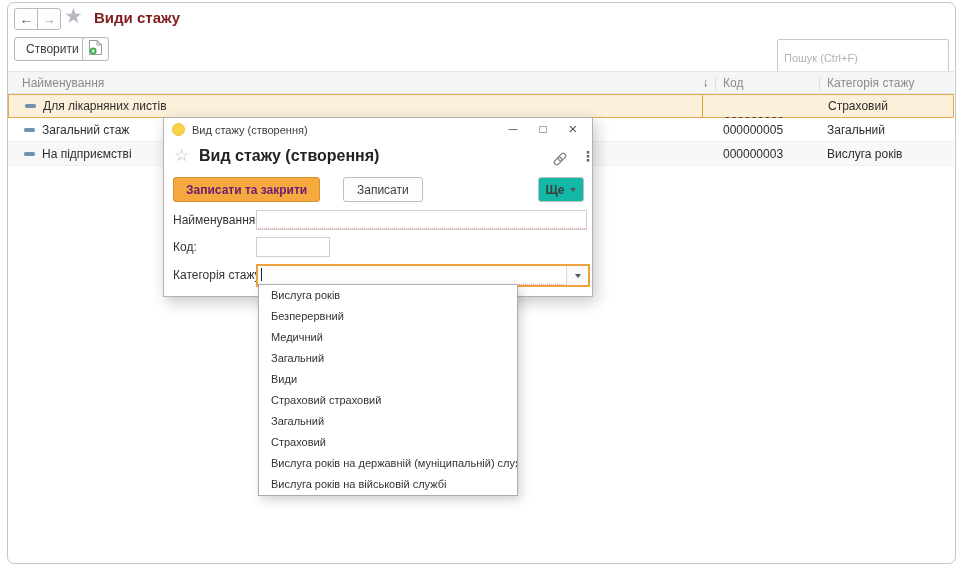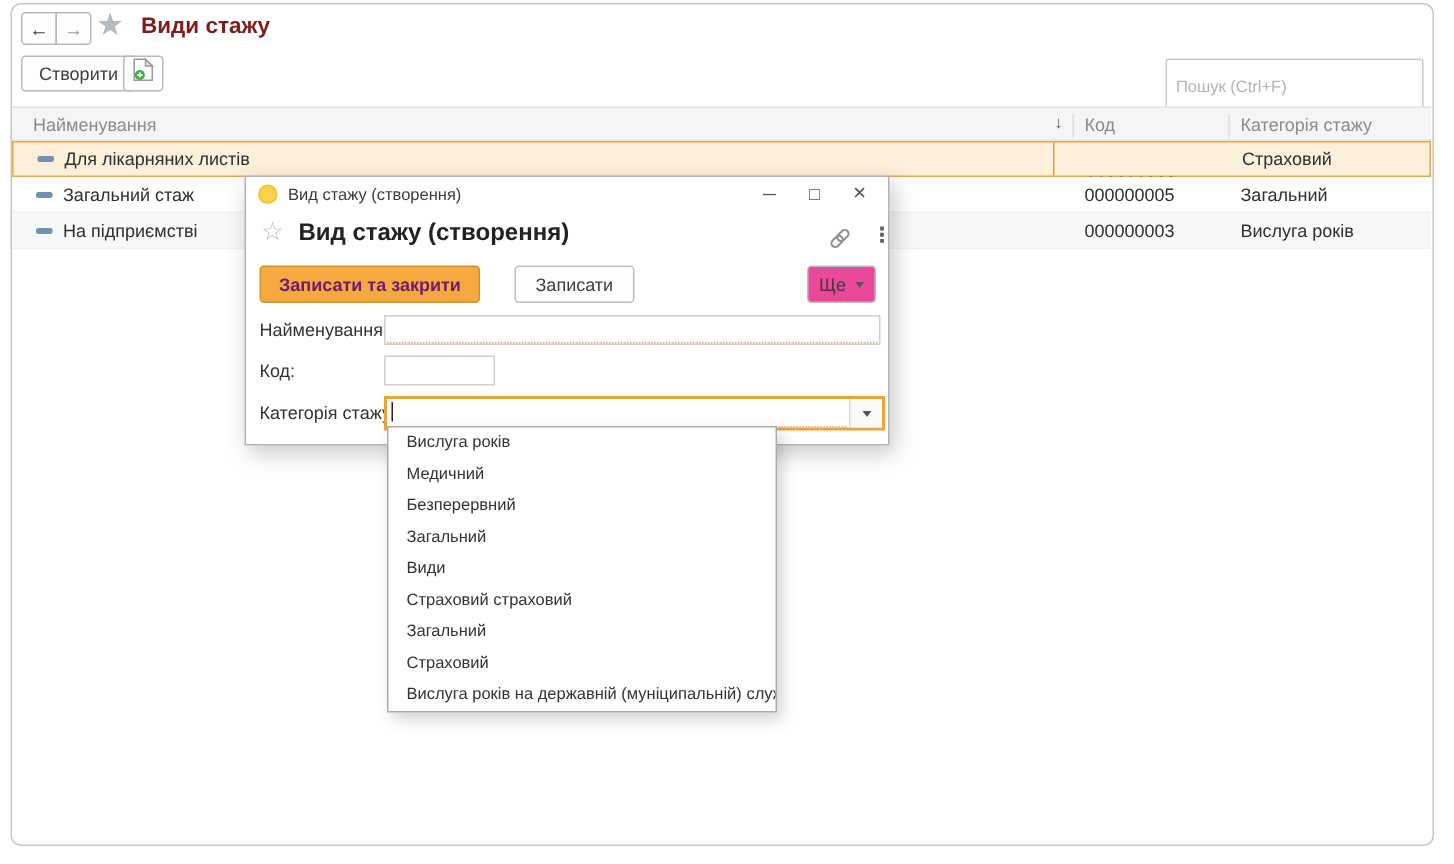--- a/index.html
+++ b/index.html
@@ -74,21 +74,21 @@
   .dlg-heading { left:35px; top:29px; font-size:16px; font-weight:bold; color:#222; }
   .dlg-link { left:388px; top:33px; cursor:pointer; }
   .dlg-dots { left:417px; top:30px; font-size:14px; color:#5f5f5f; font-weight:bold; cursor:pointer; }
 
   .dlg-btn { position:absolute; top:59px; height:25px; display:flex; align-items:center;
              justify-content:center; border-radius:3px; font-size:12px; box-sizing:border-box;
              cursor:pointer; }
   #btn-saveclose { left:9px; padding:0 12px; background:#f5a93e; border:1px solid #d3912c;
                    font-weight:bold; color:#701a75; }
   #btn-save { left:141px; padding:0 13px; background:#fdfdfd; border:1px solid #bdbdbd; color:#3d3d3d;margin-left:38px; }
-  #btn-more { right:8px; width:46px; background:#ec4899; border:1px solid #bdbdbd; color:#3d3d3d; gap:6px; }
+  #btn-more { right:8px; width:46px; background:#14b8a6; border:1px solid #bdbdbd; color:#3d3d3d; gap:6px;font-weight:bold; }
   .tri-down { width:0; height:0; border-left:3.5px solid transparent; border-right:3.5px solid transparent;
               border-top:4px solid #555; }
 
   .f-label { position:absolute; left:9px; font-size:12px; color:#333; }
   .f-input { position:absolute; height:20px; border:1px solid #cfcfcf; box-sizing:border-box;
              font-family:inherit; font-size:12px; padding:0 4px; }
   .req-line { position:absolute; border-bottom:1px dotted #f09a92; }
 
   .combo { left:92px; top:146px; width:334px; height:23px; border:2px solid #eda33c;
            background:#fff; box-sizing:border-box; display:flex; }
@@ -203,22 +203,23 @@
         <div class="combo-red"></div>
       </div>
       <div class="combo-arrow">
         <span class="tri-down"></span>
       </div>
     </div>
   </div>
 
   <div id="dropdown" class="abs">
     <div class="dd-item">Вислуга років</div>
+    <div class="dd-item">Безперервний</div>
     <div class="dd-item">Медичний</div>
-    <div class="dd-item">Безперервний</div>
     <div class="dd-item">Загальний</div>
     <div class="dd-item">Види</div>
     <div class="dd-item">Страховий страховий</div>
     <div class="dd-item">Загальний</div>
     <div class="dd-item">Страховий</div>
     <div class="dd-item">Вислуга років на державній (муніципальній) службі</div>
+    <div class="dd-item">Вислуга років на військовій службі</div>
   </div>
 </div>
 
 </body></html>

